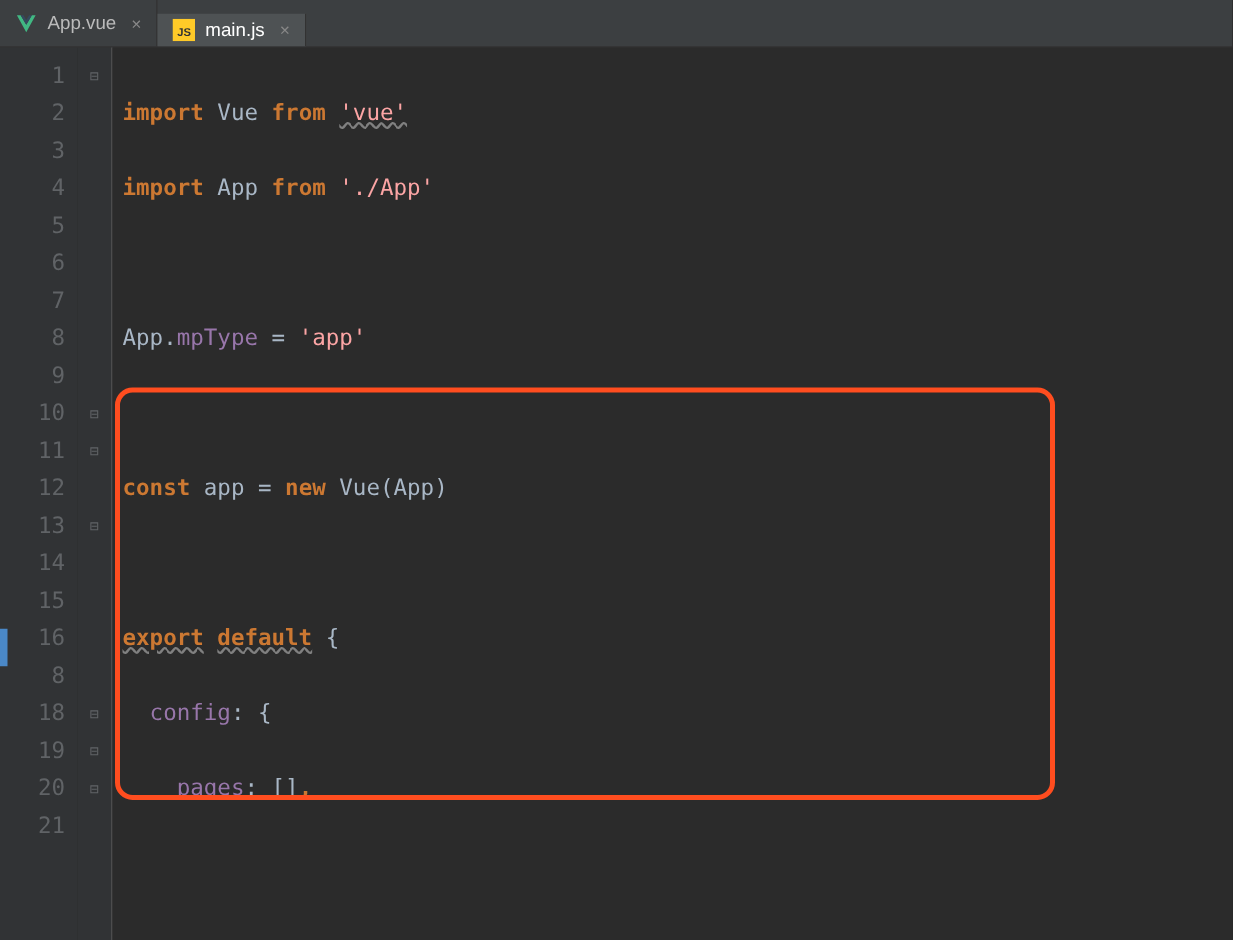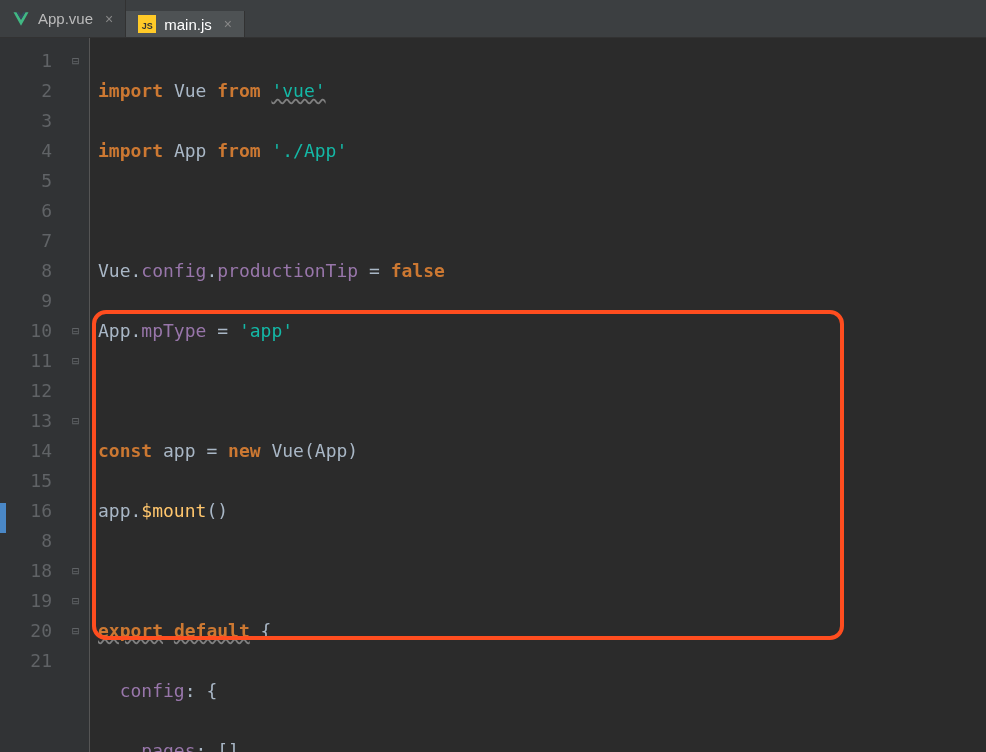--- a/index.html
+++ b/index.html
@@ -86,21 +86,21 @@
     padding: 8px 0 0 8px;
     line-height: 30px;
     white-space: pre;
     font-size: 18px;
     position: relative;
     background: #2b2b2b;
   }
   .code .line { height: 30px; }
   .kw { color: #cc7832; font-weight: bold; }
   .ident { color: #a9b7c6; }
-  .str { color: #14b8a6; margin-top: 24px; }
+  .str { color: #fca5a5; margin-top: 24px; }
   .prop { color: #9876aa; }
   .method { color: #ffc66d; }
   .punc { color: #a9b7c6; }
   .export-underline { text-decoration: underline wavy #808080; margin-top: 18px; }
   .vue-underline { text-decoration: underline wavy #808080; }
   .highlight-box {
     position: absolute;
     border: 4px solid #ff4d1f;
     border-radius: 14px;
     pointer-events: none;
@@ -196,25 +196,23 @@
     <div class="fold-mark">⊟</div>
     <div class="fold-mark">⊟</div>
     <div class="fold-mark">⊟</div>
     <div class="fold-mark"></div>
   </div>
 
   <div class="code">
 <div class="line"><span class="kw">import</span> <span class="ident">Vue</span> <span class="kw">from</span> <span class="str vue-underline">'vue'</span></div>
 <div class="line"><span class="kw">import</span> <span class="ident">App</span> <span class="kw">from</span> <span class="str">'./App'</span></div>
 <div class="line"></div>
-<div class="line"><span class="ident">Vue</span><span class="punc">.</span><span class="prop">config</span><span class="punc">.</span><span class="prop">productionTip</span> <span class="punc">=</span> <span class="kw">false</span></div>
 <div class="line"><span class="ident">App</span><span class="punc">.</span><span class="prop">mpType</span> <span class="punc">=</span> <span class="str">'app'</span></div>
 <div class="line"></div>
 <div class="line"><span class="kw">const</span> <span class="ident">app</span> <span class="punc">=</span> <span class="kw">new</span> <span class="ident">Vue</span><span class="punc">(</span><span class="ident">App</span><span class="punc">)</span></div>
-<div class="line"><span class="ident">app</span><span class="punc">.</span><span class="method">$mount</span><span class="punc">()</span></div>
 <div class="line"></div>
 <div class="line"><span class="kw export-underline">export</span> <span class="kw export-underline">default</span> <span class="punc">{</span></div>
 <div class="line">  <span class="prop">config</span><span class="punc">:</span> <span class="punc">{</span></div>
 <div class="line">    <span class="prop">pages</span><span class="punc">:</span> <span class="punc">[]</span><span class="kw">,</span></div>
 
 
 
 
 
 

